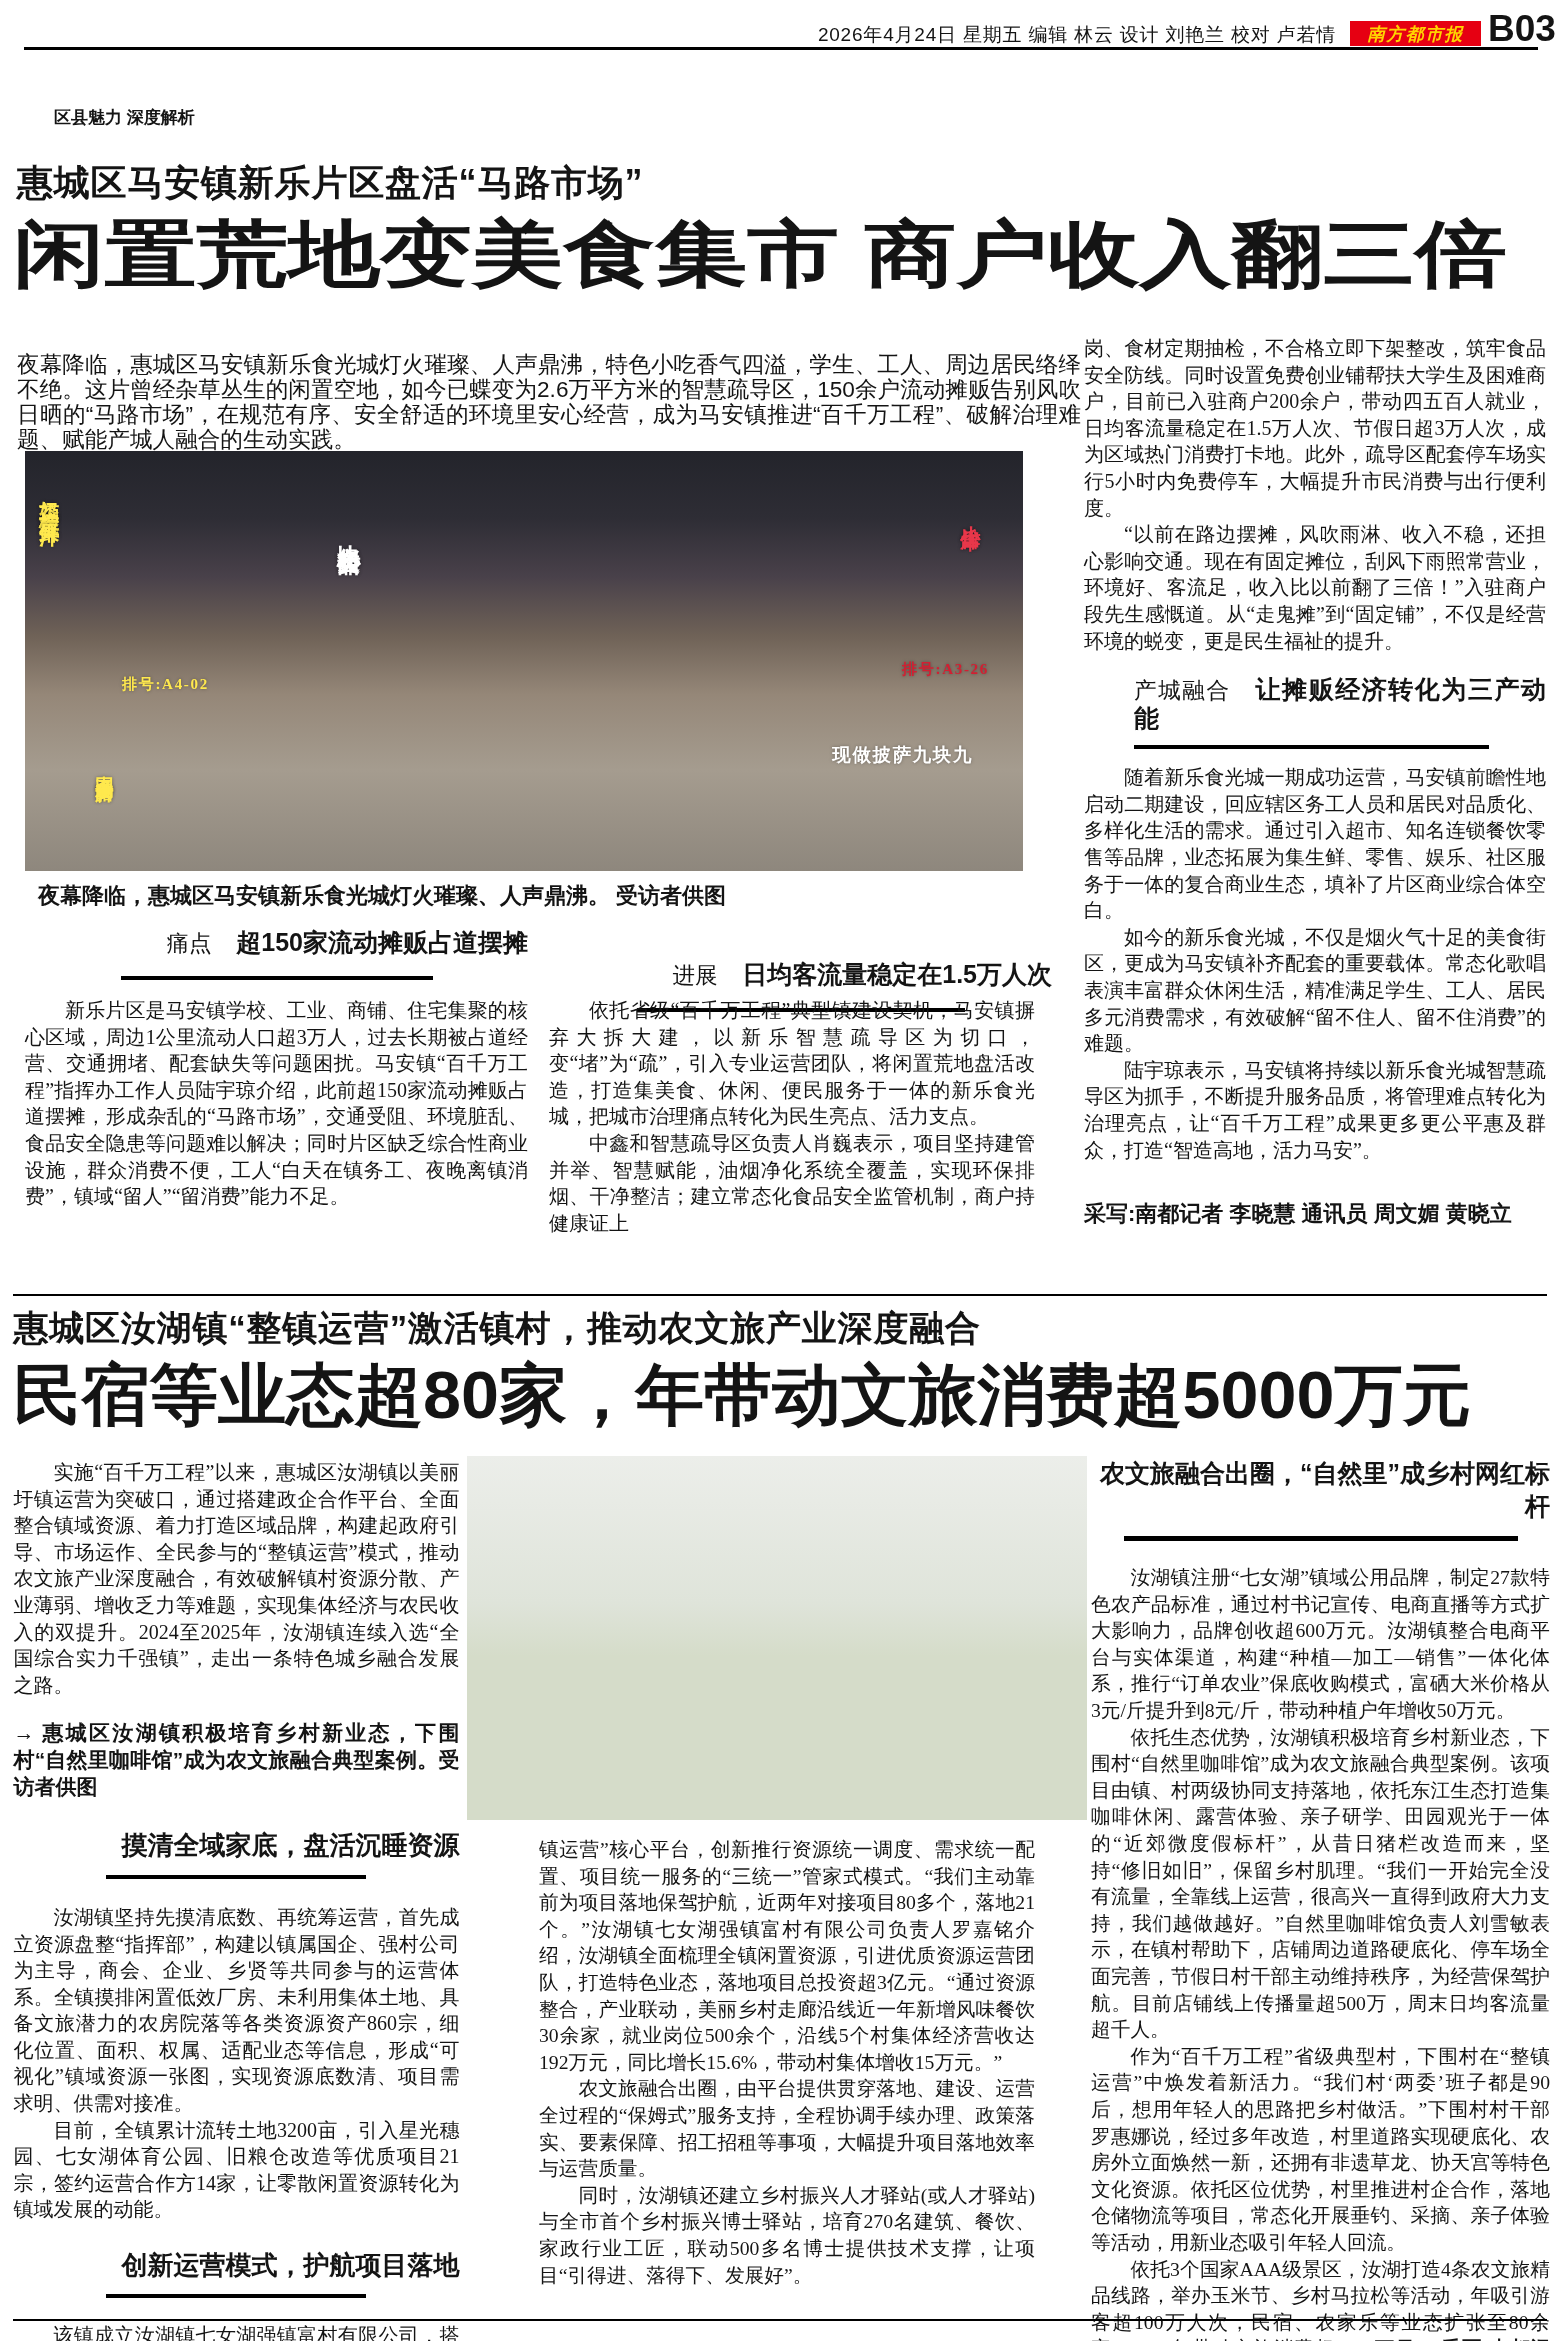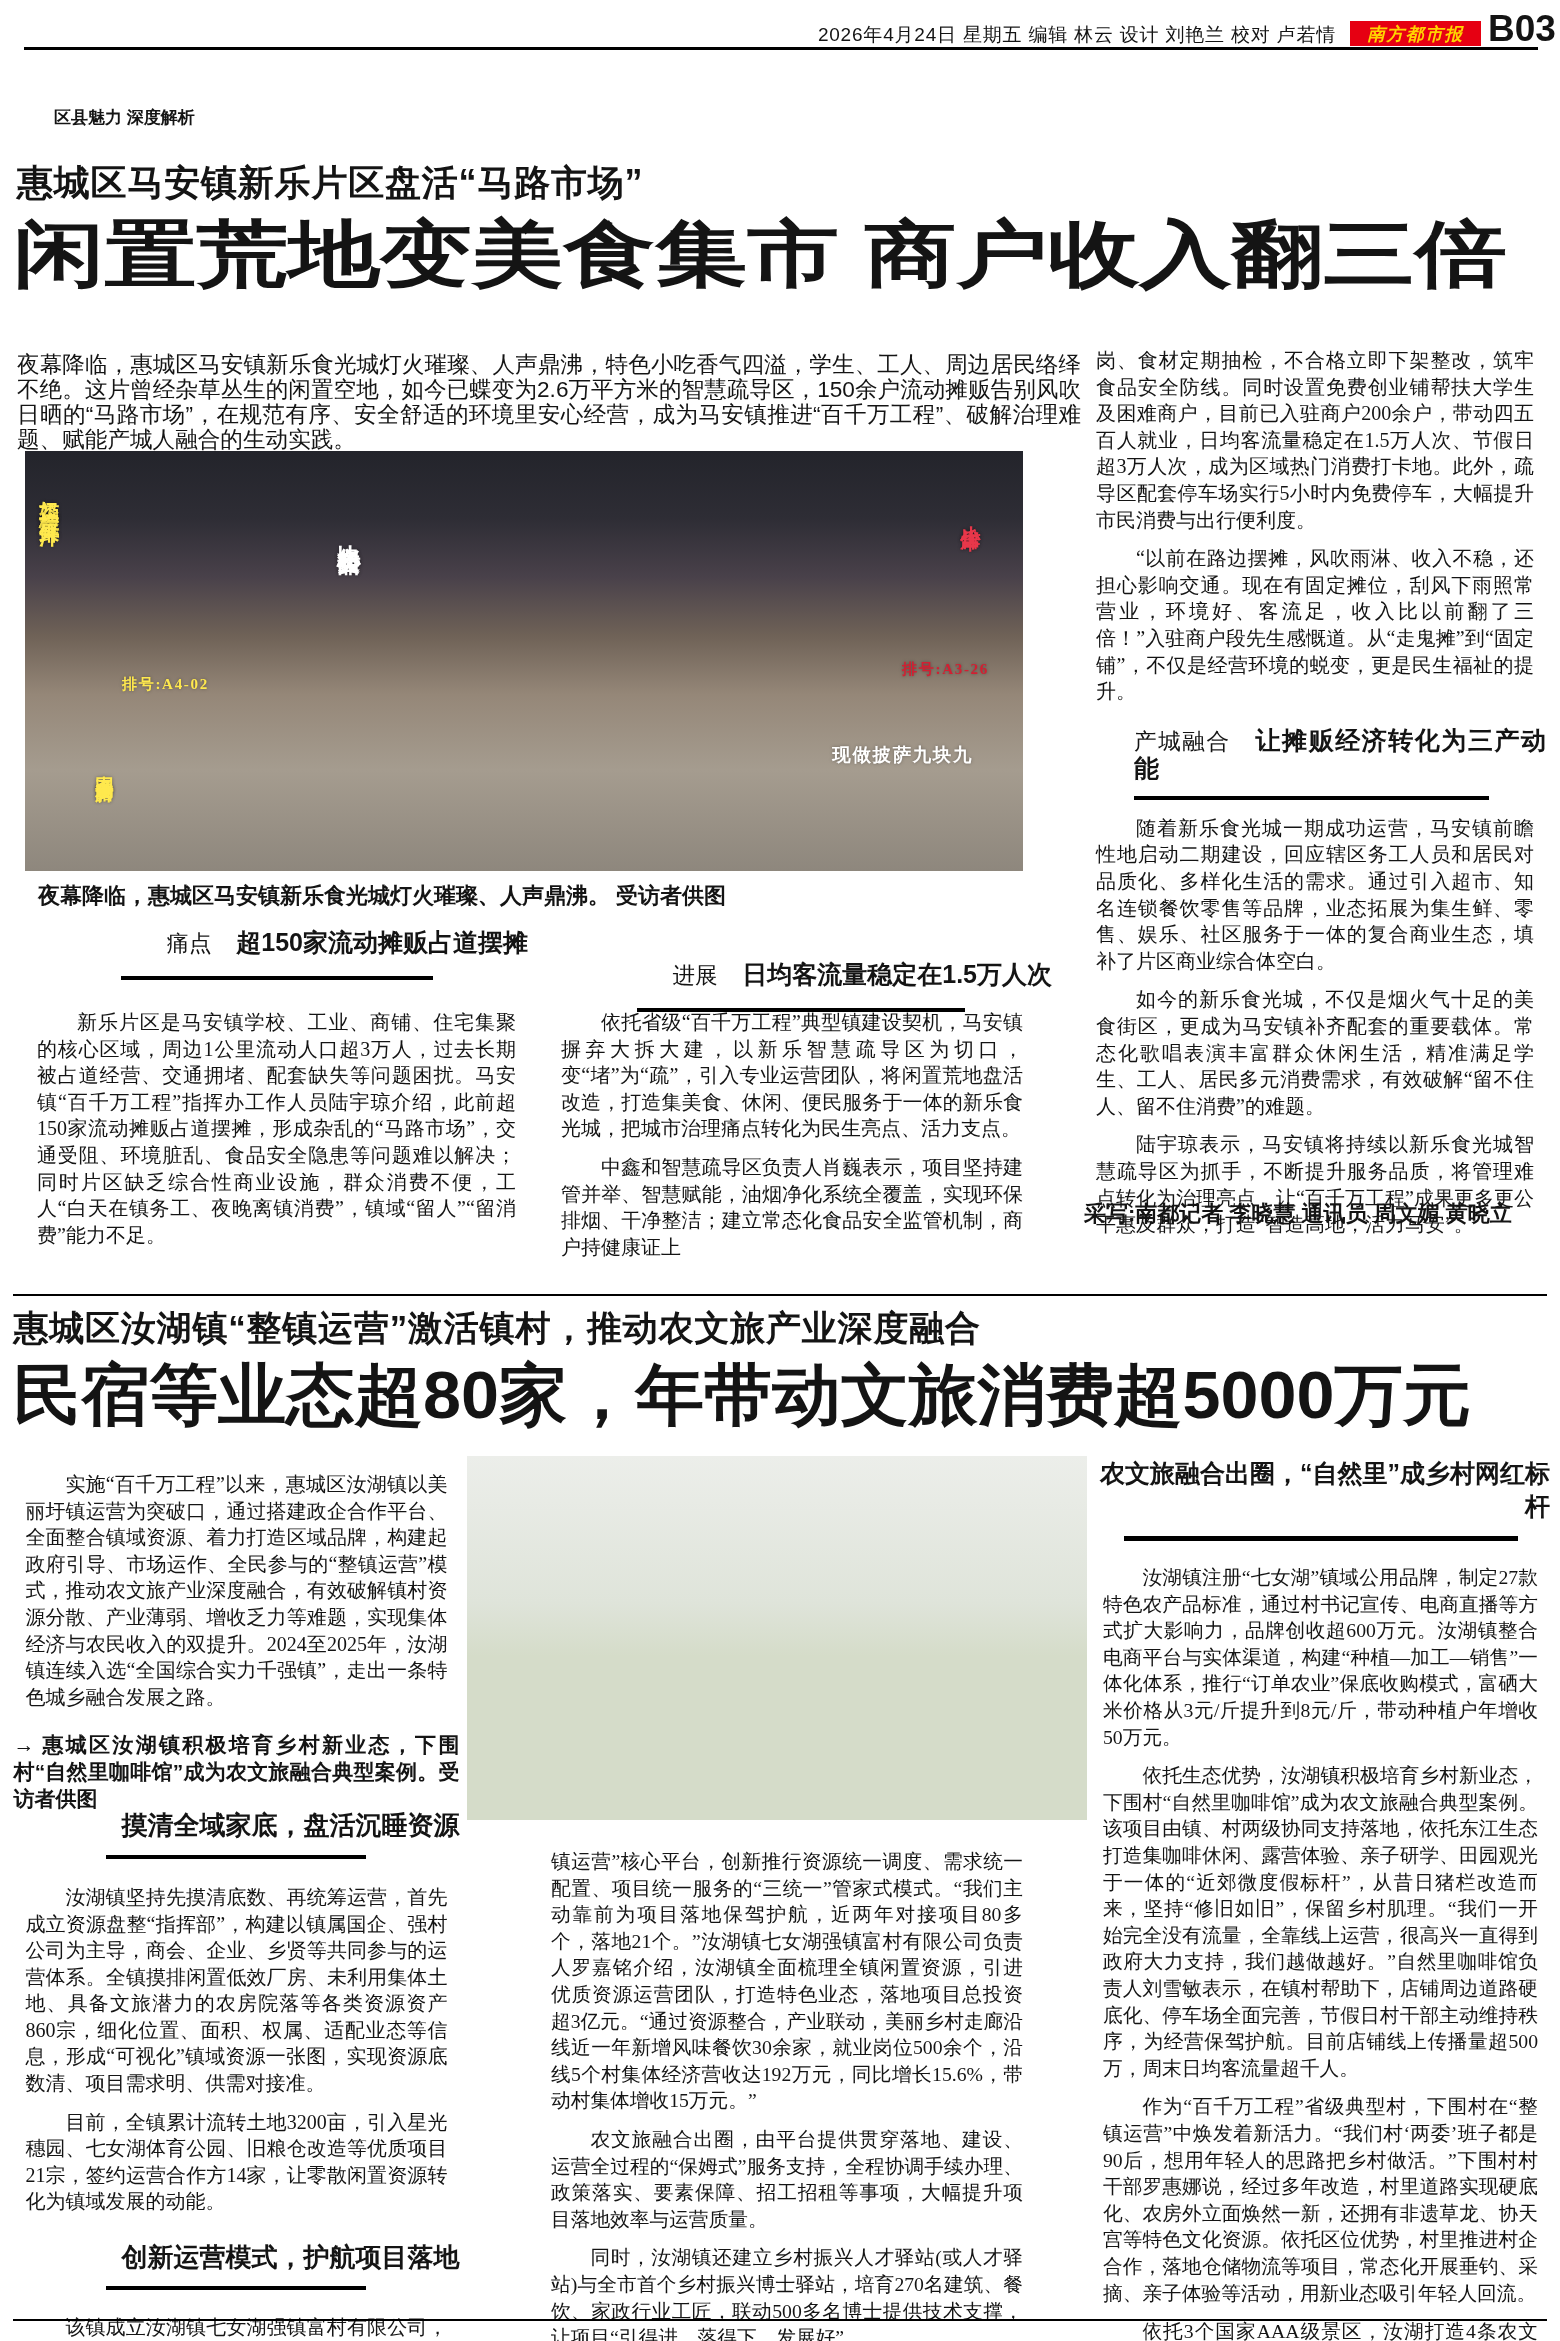--- a/index.html
+++ b/index.html
@@ -27,21 +27,21 @@
   .h2-inner{font-size:67px;transform:scale(1.02,1.0);}
   .lead{left:17px;top:352px;width:1064px;font-size:22.6px;line-height:25px;font-weight:400;
         text-align:justify;}
   .photo{overflow:hidden;background:#333;}
   .caption{left:38px;top:881px;width:988px;font-size:22px;font-weight:700;}
   .sec-head{text-align:right;font-size:25px;}
   .sec-label{font-weight:400;margin-right:18.4px;font-size:22.6px;}
   .sec-title{font-weight:900;font-family:"Liberation Sans","DejaVu Sans",sans-serif;}
   .sec-rule{height:4.2px;background:#000;}
   .bodycol{text-align:justify;font-size:20px;line-height:26.6px;}
-  .bodycol p{margin:12px;text-indent:2em;}
+  .bodycol p{margin:0;text-indent:2em;}
   .bodycol p.cont{text-indent:0;}
   .byline1{left:1084px;top:1199px;width:462px;font-weight:700;font-size:22px;}
   .divider{left:13.4px;top:1294px;width:1534px;height:1.7px;background:#000;}
   .bottom-rule{left:13.4px;top:2319px;width:1534px;height:1.7px;background:#000;}
   .note{font-weight:700;font-size:21px;line-height:26.6px;text-align:justify;
         font-family:"Liberation Sans","DejaVu Sans",sans-serif;}
   .inline-byline{font-weight:700;font-family:"Liberation Sans","DejaVu Sans",sans-serif;}
   
   .p-el{position:absolute;}
   .sign-text{position:absolute;color:#fff;font-weight:900;writing-mode:vertical-rl;
@@ -185,21 +185,21 @@
   <div class="abs divider"></div>
 
   <div class="abs kicker sans" style="left:13.4px;top:1305px;font-size:35px;text-align:right;">惠城区汝湖镇“整镇运营”激活镇村，推动农文旅产业深度融合</div>
   <div class="abs headline-wrap" style="top:1350px">
     <span class="headline-inner h2-inner sans">民宿等业态超80家，年带动文旅消费超5000万元</span>
   </div>
 
   <div class="abs bodycol" style="left:13.4px;top:1459px;width:446px;">
     <p>实施“百千万工程”以来，惠城区汝湖镇以美丽圩镇运营为突破口，通过搭建政企合作平台、全面整合镇域资源、着力打造区域品牌，构建起政府引导、市场运作、全民参与的“整镇运营”模式，推动农文旅产业深度融合，有效破解镇村资源分散、产业薄弱、增收乏力等难题，实现集体经济与农民收入的双提升。2024至2025年，汝湖镇连续入选“全国综合实力千强镇”，走出一条特色城乡融合发展之路。</p>
     <div class="note" style="margin-top:22px;">→ 惠城区汝湖镇积极培育乡村新业态，下围村“自然里咖啡馆”成为农文旅融合典型案例。受访者供图</div>
-    <div class="sec-head" style="">
+    <div class="sec-head" style="margin-top:32px;">
       <span class="sec-title" style="font-size:26px;">摸清全域家底，盘活沉睡资源</span>
       <div class="sec-rule" style="width:260px;margin:15px auto 0;"></div>
     </div>
     <p style="margin-top:25px;">汝湖镇坚持先摸清底数、再统筹运营，首先成立资源盘整“指挥部”，构建以镇属国企、强村公司为主导，商会、企业、乡贤等共同参与的运营体系。全镇摸排闲置低效厂房、未利用集体土地、具备文旅潜力的农房院落等各类资源资产860宗，细化位置、面积、权属、适配业态等信息，形成“可视化”镇域资源一张图，实现资源底数清、项目需求明、供需对接准。</p>
     <p>目前，全镇累计流转土地3200亩，引入星光穗园、七女湖体育公园、旧粮仓改造等优质项目21宗，签约运营合作方14家，让零散闲置资源转化为镇域发展的动能。</p>
     <div class="sec-head" style="margin-top:28.5px;">
       <span class="sec-title" style="font-size:26px;">创新运营模式，护航项目落地</span>
       <div class="sec-rule" style="width:260px;margin:15px auto 0;"></div>
     </div>
     <p style="margin-top:23.5px;">该镇成立汝湖镇七女湖强镇富村有限公司，搭建“整</p>

